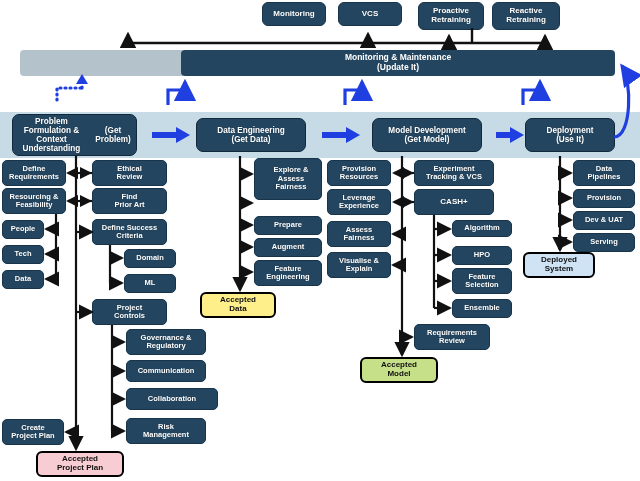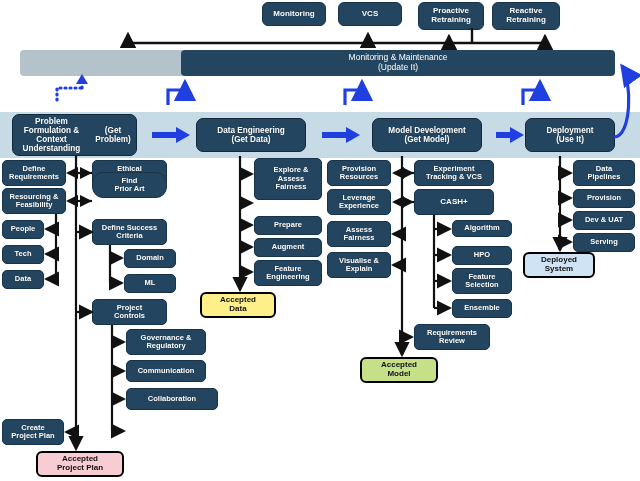--- a/index.html
+++ b/index.html
@@ -4,21 +4,21 @@
 <style>
   html,body{margin:0;padding:0;background:#ffffff;}
   body{font-family:"Liberation Sans", sans-serif;}
   #canvas{position:relative;width:640px;height:481px;background:#ffffff;overflow:hidden;}
 
   
   .band-light{position:absolute;background:#c6dbe5;}
   .band-grey{position:absolute;background:#b4c2cb;border-radius:4px;}
   .band-dark{position:absolute;background:#23455f;border-radius:4px;
     color:#ffffff;display:flex;flex-direction:column;align-items:center;justify-content:center;
-    font-weight:normal;font-size:8.5px;line-height:1.15;text-align:center;}
+    font-weight:bold;font-size:8.5px;line-height:1.15;text-align:center;}
 
   
   .node{position:absolute;box-sizing:border-box;display:flex;align-items:center;justify-content:center;
     text-align:center;border-radius:5px;font-weight:bold;line-height:1.12;
     color:#ffffff;background:#23455f;border:1px solid #17344a;
     text-shadow:0 0 1px rgba(0,0,0,.35);}
   .node.sm{font-size:7.5px;}
   .node.md{font-size:8px;}
   .node.stage{font-size:8.2px;background:#23455f;border:1px solid #11293b;border-radius:7px;}
   .node.top{font-size:8px;border-radius:6px;}
@@ -74,32 +74,34 @@
   <div class="node sm" style="left:2px;top:188px;width:64px;height:26px;white-space:pre-line;">Resourcing &amp;
 Feasibility</div>
   <div class="node sm" style="left:2px;top:220px;width:42px;height:19px;">People</div>
   <div class="node sm" style="left:2px;top:245px;width:42px;height:19px;">Tech</div>
   <div class="node sm" style="left:2px;top:270px;width:42px;height:19px;">Data</div>
   <div class="node sm" style="left:2px;top:419px;width:62px;height:26px;white-space:pre-line;">Create
 Project Plan</div>
 
   <div class="node sm" style="left:92px;top:160px;width:75px;height:26px;white-space:pre-line;">Ethical
 Review</div>
-  <div class="node sm" style="left:92px;top:172px;width:75px;height:26px;white-space:pre-line;border-radius:11px;">Find
+  <div class="node sm" style="left:92px;top:188px;width:75px;height:26px;white-space:pre-line;">Find
 Prior Art</div>
   <div class="node sm" style="left:92px;top:219px;width:75px;height:26px;white-space:pre-line;">Define Success
 Criteria</div>
   <div class="node sm" style="left:124px;top:249px;width:52px;height:19px;">Domain</div>
   <div class="node sm" style="left:124px;top:274px;width:52px;height:19px;">ML</div>
   <div class="node sm" style="left:92px;top:299px;width:75px;height:26px;white-space:pre-line;">Project
 Controls</div>
   <div class="node sm" style="left:126px;top:329px;width:80px;height:26px;white-space:pre-line;">Governance &amp;
 Regulatory</div>
   <div class="node sm" style="left:126px;top:360px;width:80px;height:22px;">Communication</div>
   <div class="node sm" style="left:126px;top:388px;width:92px;height:22px;">Collaboration</div>
+  <div class="node sm" style="left:126px;top:418px;width:80px;height:26px;white-space:pre-line;">Risk
+Management</div>
 
   <div class="node artifact art-pink" style="left:36px;top:451px;width:88px;height:26px;white-space:pre-line;">Accepted
 Project Plan</div>
 
   <div class="node sm" style="left:254px;top:158px;width:68px;height:42px;white-space:pre-line;padding-left:6px;">Explore &amp;
 Assess
 Fairness</div>
   <div class="node sm" style="left:254px;top:216px;width:68px;height:19px;">Prepare</div>
   <div class="node sm" style="left:254px;top:238px;width:68px;height:19px;">Augment</div>
   <div class="node sm" style="left:254px;top:260px;width:68px;height:26px;white-space:pre-line;">Feature

